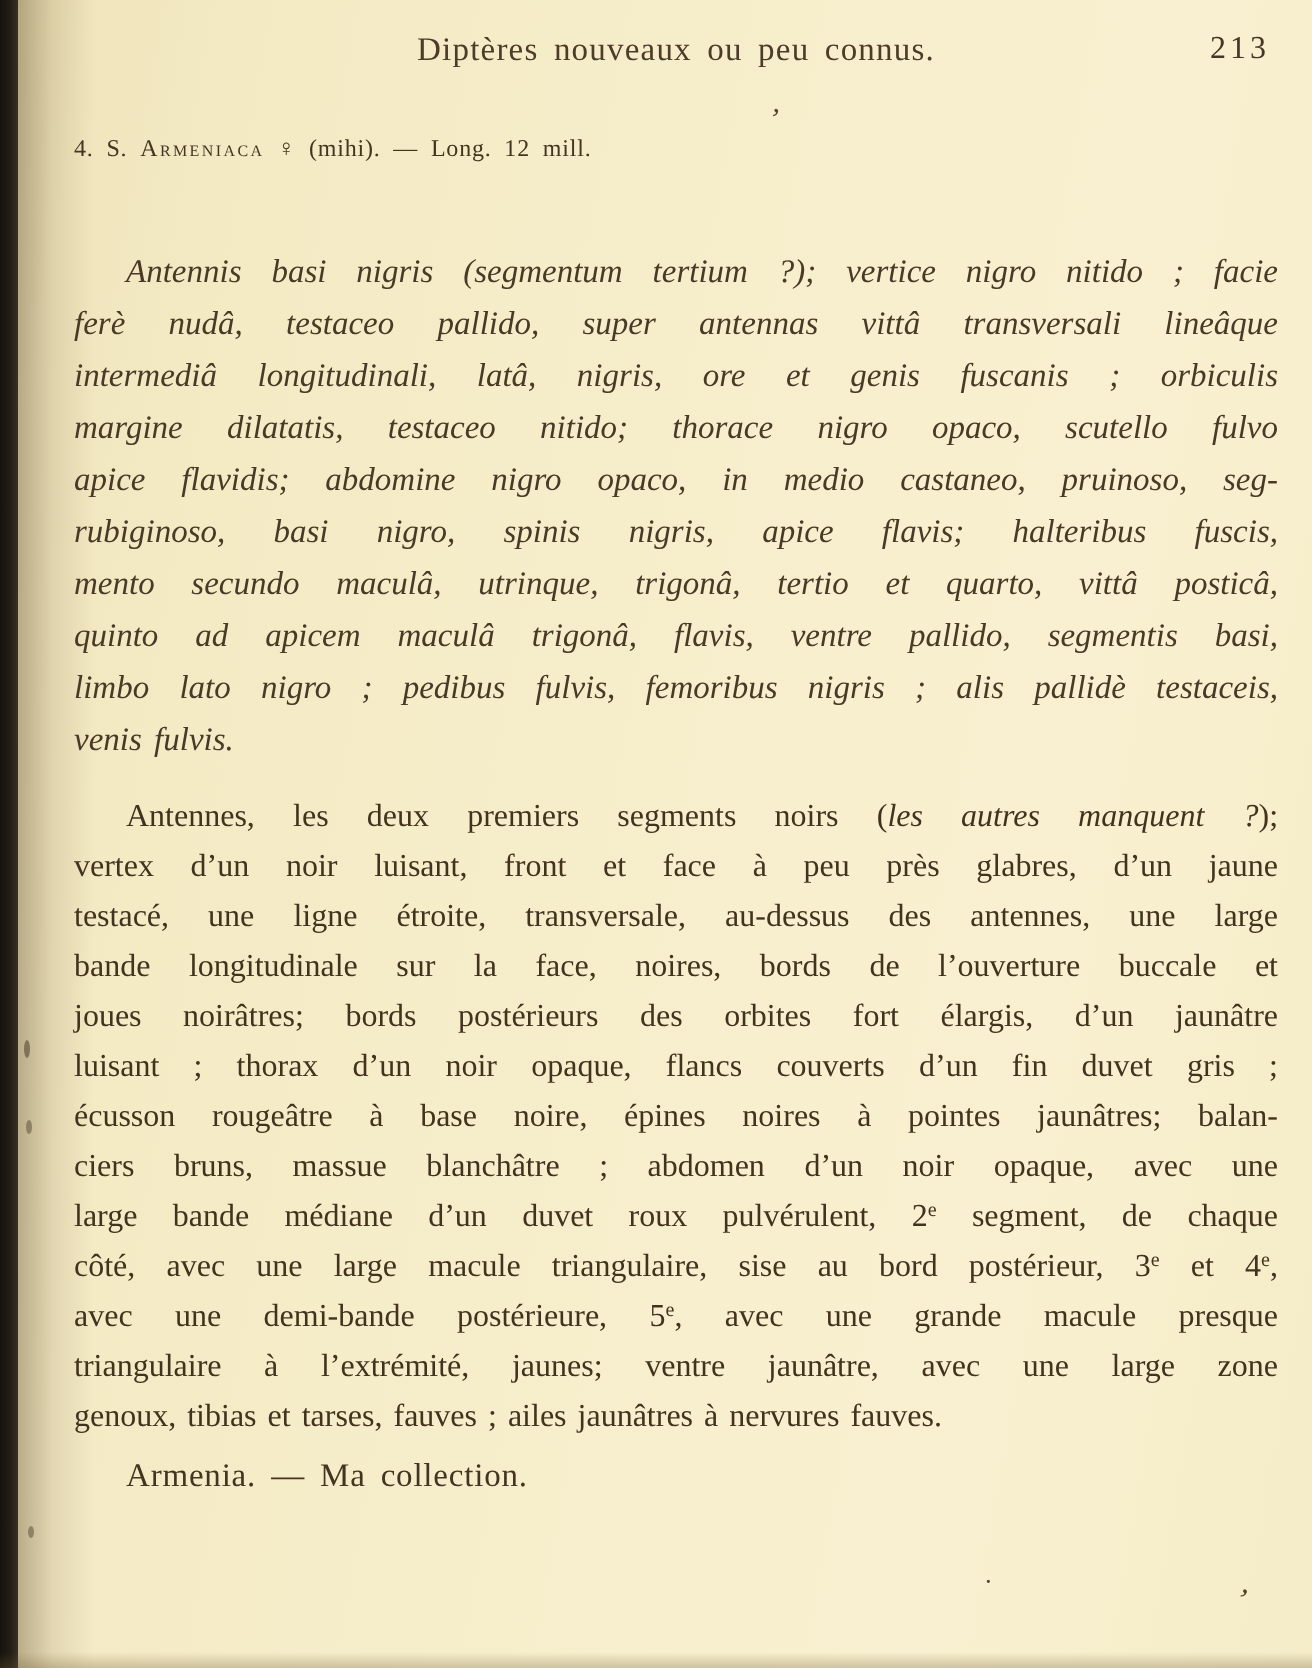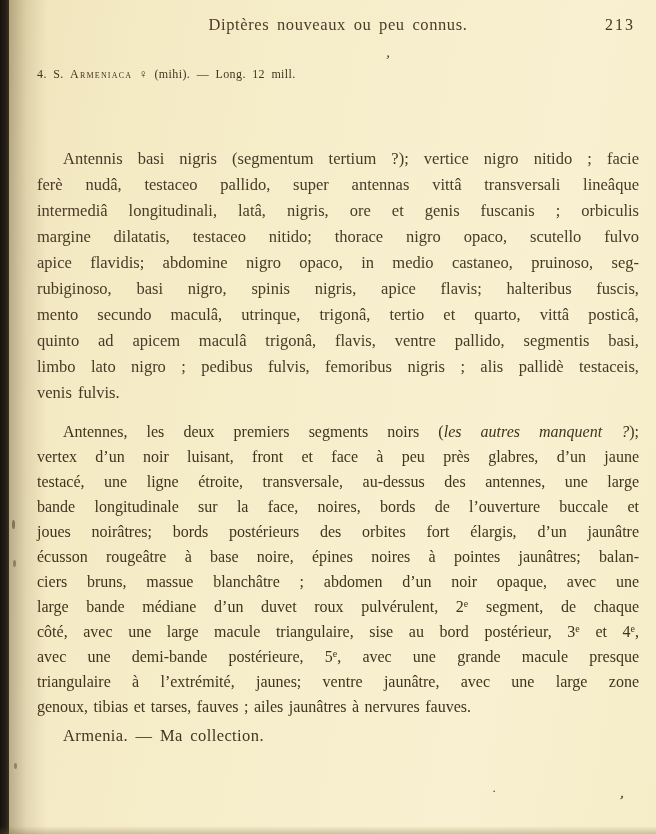--- a/index.html
+++ b/index.html
@@ -69,21 +69,22 @@
   .para { text-align: justify; }
   .tline {
     text-align: justify;
     text-align-last: justify;
     white-space: normal;
   }
   .tline.last { text-align-last: left; }
   .para .tline:first-child { text-indent: 26px; }
 
   .latin {
-    margin-top: 64px;
+    margin-top: 41px;
+    font-style: italic;
     font-size: 16.5px;
     line-height: 26px;
     word-spacing: 2px;
     color: #483a27;
   }
   .french {
     margin-top: 13px;
     font-size: 16px;
     line-height: 25px;
     word-spacing: 1.5px;
@@ -146,20 +147,21 @@
         <div class="tline">limbo lato nigro ; pedibus fulvis, femoribus nigris ; alis pallidè testaceis,</div>
         <div class="tline last">venis fulvis.</div>
       </div>
 
     <div class="para french">
         <div class="tline"><span>Antennes, les deux premiers segments noirs (</span><span class="it">les autres manquent ?</span><span>);</span></div>
         <div class="tline">vertex d’un noir luisant, front et face à peu près glabres, d’un jaune</div>
         <div class="tline">testacé, une ligne étroite, transversale, au-dessus des antennes, une large</div>
         <div class="tline">bande longitudinale sur la face, noires, bords de l’ouverture buccale et</div>
         <div class="tline">joues noirâtres; bords postérieurs des orbites fort élargis, d’un jaunâtre</div>
+        <div class="tline">luisant ; thorax d’un noir opaque, flancs couverts d’un fin duvet gris ;</div>
         <div class="tline">écusson rougeâtre à base noire, épines noires à pointes jaunâtres; balan-</div>
         <div class="tline">ciers bruns, massue blanchâtre ; abdomen d’un noir opaque, avec une</div>
         <div class="tline"><span>large bande médiane d’un duvet roux pulvérulent, 2</span><sup>e</sup><span> segment, de chaque</span></div>
         <div class="tline"><span>côté, avec une large macule triangulaire, sise au bord postérieur, 3</span><sup>e</sup><span> et 4</span><sup>e</sup><span>,</span></div>
         <div class="tline"><span>avec une demi-bande postérieure, 5</span><sup>e</sup><span>, avec une grande macule presque</span></div>
         <div class="tline">triangulaire à l’extrémité, jaunes; ventre jaunâtre, avec une large zone</div>
         <div class="tline last">genoux, tibias et tarses, fauves ; ailes jaunâtres à nervures fauves.</div>
       </div>
 
     <div class="locality-line">Armenia. — Ma collection.</div>

